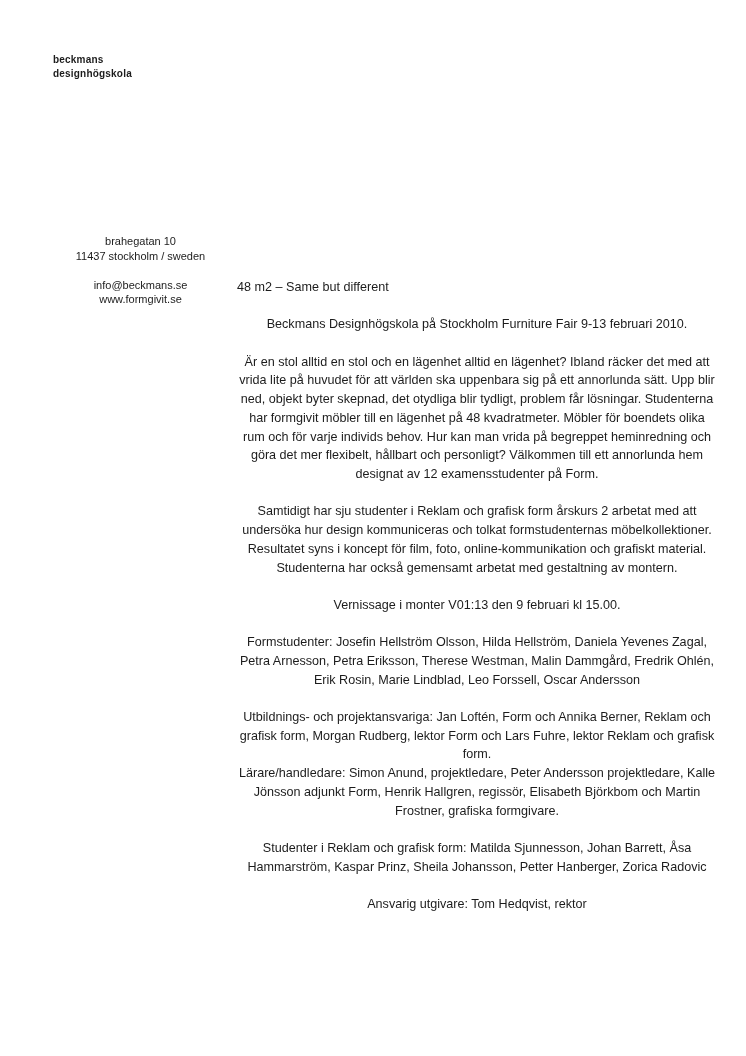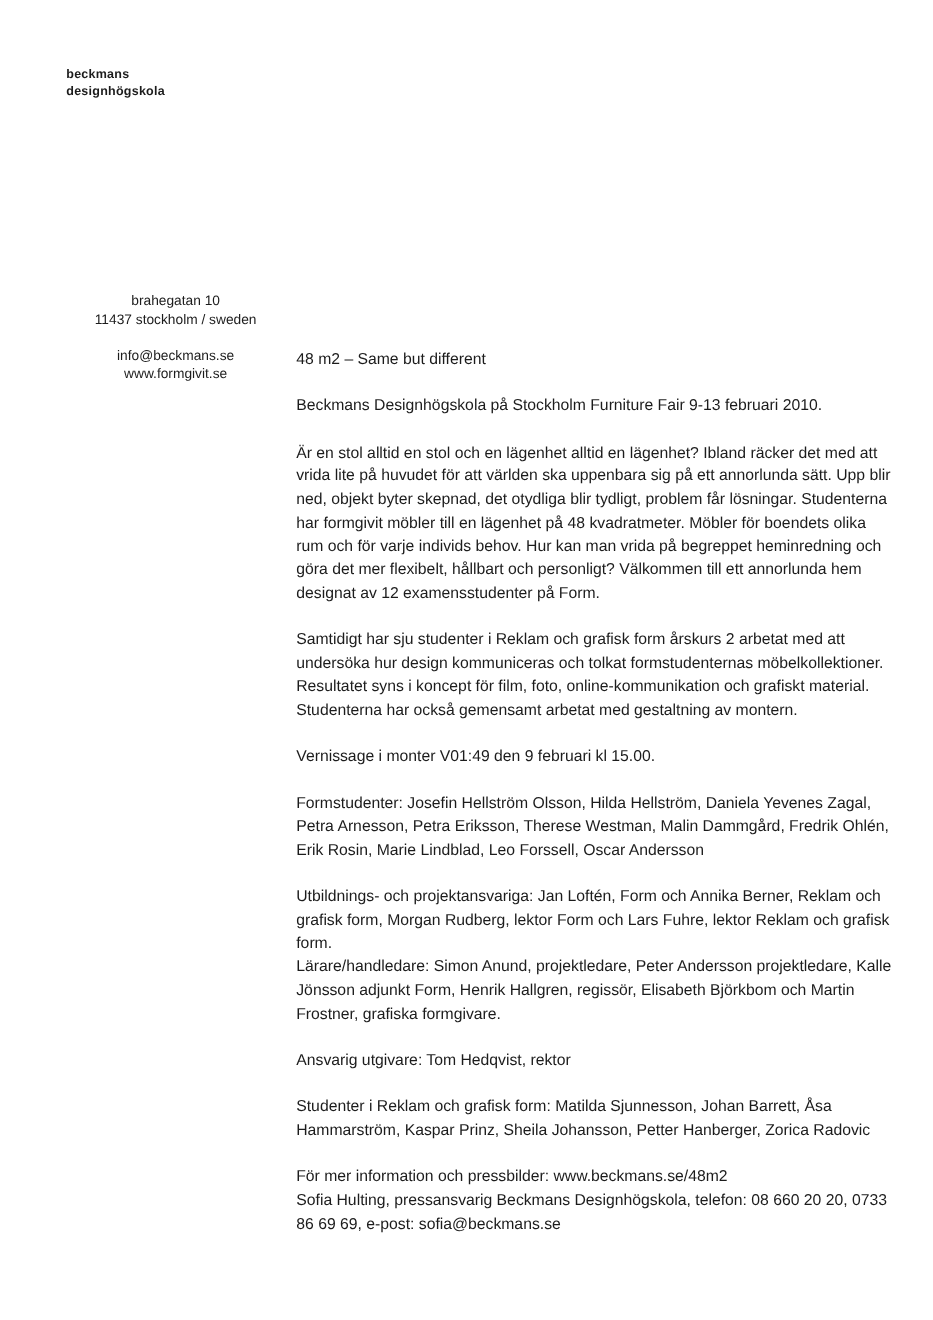--- a/index.html
+++ b/index.html
@@ -50,20 +50,21 @@
     left: 237px;
     top: 234px;
     width: 480px;
     font-size: 12.6px;
     line-height: 18.7px;
     margin-top: 44px;
   }
   .main p {
     margin: 0 0 18.7px 0;
     white-space: pre-line;
+    text-align: center;
   }
   .main .doc-title {
     margin: 0 0 18.7px 0;
     font-size: 12.6px;
     font-weight: normal;
   }
 </style>
 </head>
 <body>
 
@@ -83,23 +84,21 @@
       <span class="line">info@beckmans.se</span>
       <span class="line">www.formgivit.se</span>
     </div>
   </div>
 
   <div class="main">
     <h1 class="doc-title">48 m2 – Same but different</h1>
     <p>Beckmans Designhögskola på Stockholm Furniture Fair 9-13 februari 2010.</p>
     <p>Är en stol alltid en stol och en lägenhet alltid en lägenhet? Ibland räcker det med att vrida lite på huvudet för att världen ska uppenbara sig på ett annorlunda sätt. Upp blir ned, objekt byter skepnad, det otydliga blir tydligt, problem får lösningar. Studenterna har formgivit möbler till en lägenhet på 48 kvadratmeter. Möbler för boendets olika rum och för varje individs behov. Hur kan man vrida på begreppet heminredning och göra det mer flexibelt, hållbart och personligt? Välkommen till ett annorlunda hem designat av 12 examensstudenter på Form.</p>
     <p>Samtidigt har sju studenter i Reklam och grafisk form årskurs 2 arbetat med att undersöka hur design kommuniceras och tolkat formstudenternas möbelkollektioner. Resultatet syns i koncept för film, foto, online-kommunikation och grafiskt material. Studenterna har också gemensamt arbetat med gestaltning av montern.</p>
-    <p>Vernissage i monter V01:49 den 9 februari kl 15.00.</p>
+    <p>Vernissage i monter V01:13 den 9 februari kl 15.00.</p>
     <p>Formstudenter: Josefin Hellström Olsson, Hilda Hellström, Daniela Yevenes Zagal, Petra Arnesson, Petra Eriksson, Therese Westman, Malin Dammgård, Fredrik Ohlén, Erik Rosin, Marie Lindblad, Leo Forssell, Oscar Andersson</p>
     <p>Utbildnings- och projektansvariga: Jan Loftén, Form och Annika Berner, Reklam och grafisk form, Morgan Rudberg, lektor Form och Lars Fuhre, lektor Reklam och grafisk form.
 Lärare/handledare: Simon Anund, projektledare, Peter Andersson projektledare, Kalle Jönsson adjunkt Form, Henrik Hallgren, regissör, Elisabeth Björkbom och Martin Frostner, grafiska formgivare.</p>
+    <p>Studenter i Reklam och grafisk form: Matilda Sjunnesson, Johan Barrett, Åsa Hammarström, Kaspar Prinz, Sheila Johansson, Petter Hanberger, Zorica Radovic</p>
     <p>Ansvarig utgivare: Tom Hedqvist, rektor</p>
-    <p>Studenter i Reklam och grafisk form: Matilda Sjunnesson, Johan Barrett, Åsa Hammarström, Kaspar Prinz, Sheila Johansson, Petter Hanberger, Zorica Radovic</p>
-    <p>För mer information och pressbilder: www.beckmans.se/48m2
-Sofia Hulting, pressansvarig Beckmans Designhögskola, telefon: 08 660 20 20, 0733 86 69 69, e-post: sofia@beckmans.se</p>
   </div>
 
 </div>
 
 </body></html>

